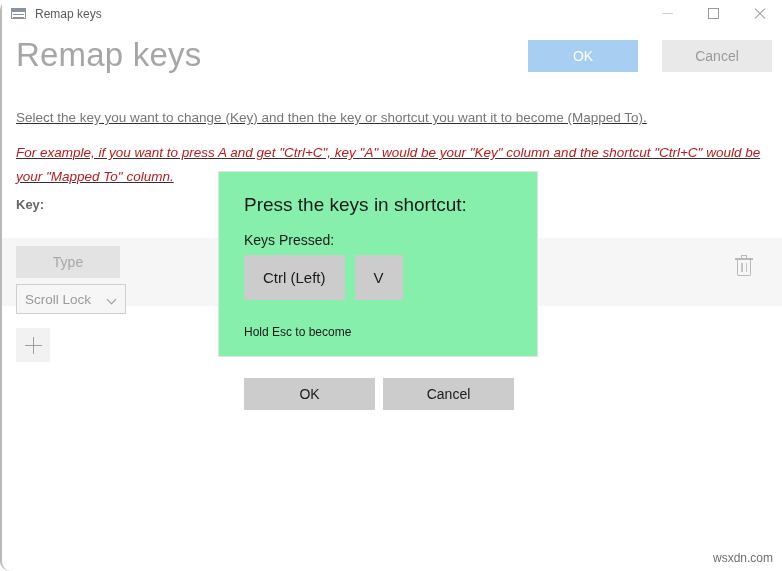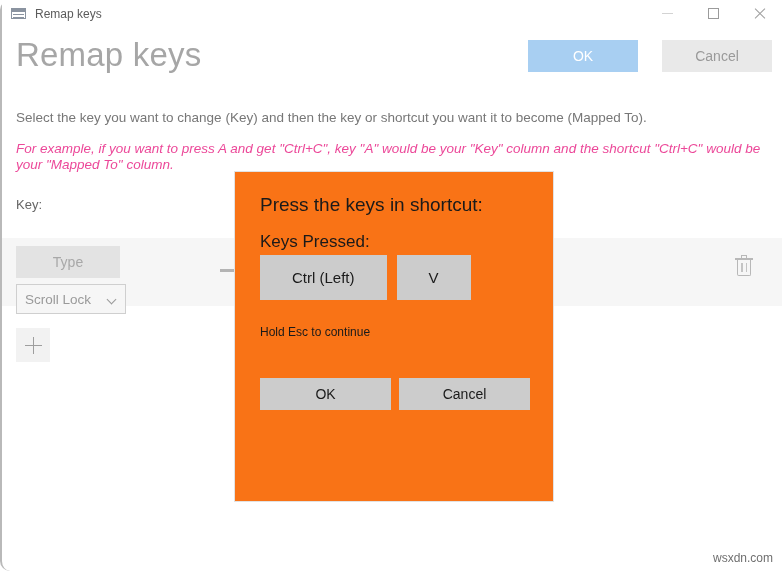--- a/index.html
+++ b/index.html
@@ -150,41 +150,42 @@
   #cancel-button-top {
     background: #e9e9e9;
     color: #9a9a9a;
   }
 
   
   #desc-area {
     position: absolute;
     left: 14px; top: 108px;
     width: 754px;
+    text-decoration: underline;
   }
   #desc-line1 {
     font-size: 13.5px;
     color: #777777;
     line-height: 20px;
   }
   #desc-line2 {
     margin-top: 13px;
     font-size: 13.5px;
     font-style: italic;
-    color: #ec4899;
-    line-height: 16px;
+    color: #b91c1c;
+    line-height: 24px;
     width: 752px;
   }
 
   
   #col-header {
     position: absolute;
     left: 14px; top: 197px;
     font-size: 13px;
-    font-weight: normal;
+    font-weight: bold;
     color: #666666;
   }
 
   
   #mapping-row {
     position: absolute;
     left: 0; top: 238px;
     width: 782px; height: 68px;
     background: #f6f6f6;
   }
@@ -302,55 +303,55 @@
     width: 1.5px; height: 17px;
   }
   .plus-icon::after {
     left: 0; top: 8px;
     width: 17px; height: 1.5px;
   }
 
   
   #shortcut-dialog {
     position: absolute;
-    left: 232px; top: 171px;
-    width: 320px; height: 331px;
-    background: #f97316;
+    left: 216px; top: 171px;
+    width: 320px; height: 186px;
+    background: #86efac;
     border: 1px solid #e2e2e2;
     box-sizing: border-box;
   }
   #dialog-title {
     position: absolute;
     left: 25px; top: 22px;
     font-size: 19px;
     color: #1a1a1a;
     font-weight: normal;
     white-space: nowrap;
   }
   #keys-pressed-label {
     position: absolute;
     left: 25px; top: 60px;
-    font-size: 17px;
+    font-size: 14px;
     color: #1a1a1a;
   }
   #keys-chips {
     position: absolute;
     left: 25px; top: 83px;
     display: flex;
     gap: 10px;
   }
   .key-chip {
     background: #cccccc;
     height: 45px;
     display: flex;
     align-items: center;
     justify-content: center;
     font-size: 15px;
     color: #1a1a1a;
-    padding: 0 32px;
+    padding: 0 19px;
     box-sizing: border-box;
     white-space: nowrap;
   }
   #hints {
     position: absolute;
     left: 25px; top: 152px;
     font-size: 12px;
     color: #1a1a1a;
     line-height: 16px;
   }
@@ -442,21 +443,21 @@
   </div>
 
   <div id="shortcut-dialog">
     <div id="dialog-title">Press the keys in shortcut:</div>
     <div id="keys-pressed-label">Keys Pressed:</div>
     <div id="keys-chips">
       <div class="key-chip">Ctrl (Left)</div>
       <div class="key-chip">V</div>
     </div>
     <div id="hints">
-      <div>Hold Esc to continue</div>
+      <div>Hold Esc to become</div>
     </div>
     <div id="dialog-buttons">
       <button class="dlg-btn">OK</button>
       <button class="dlg-btn">Cancel</button>
     </div>
   </div>
 
   <div id="watermark">wsxdn.com</div>
 
 </div>

